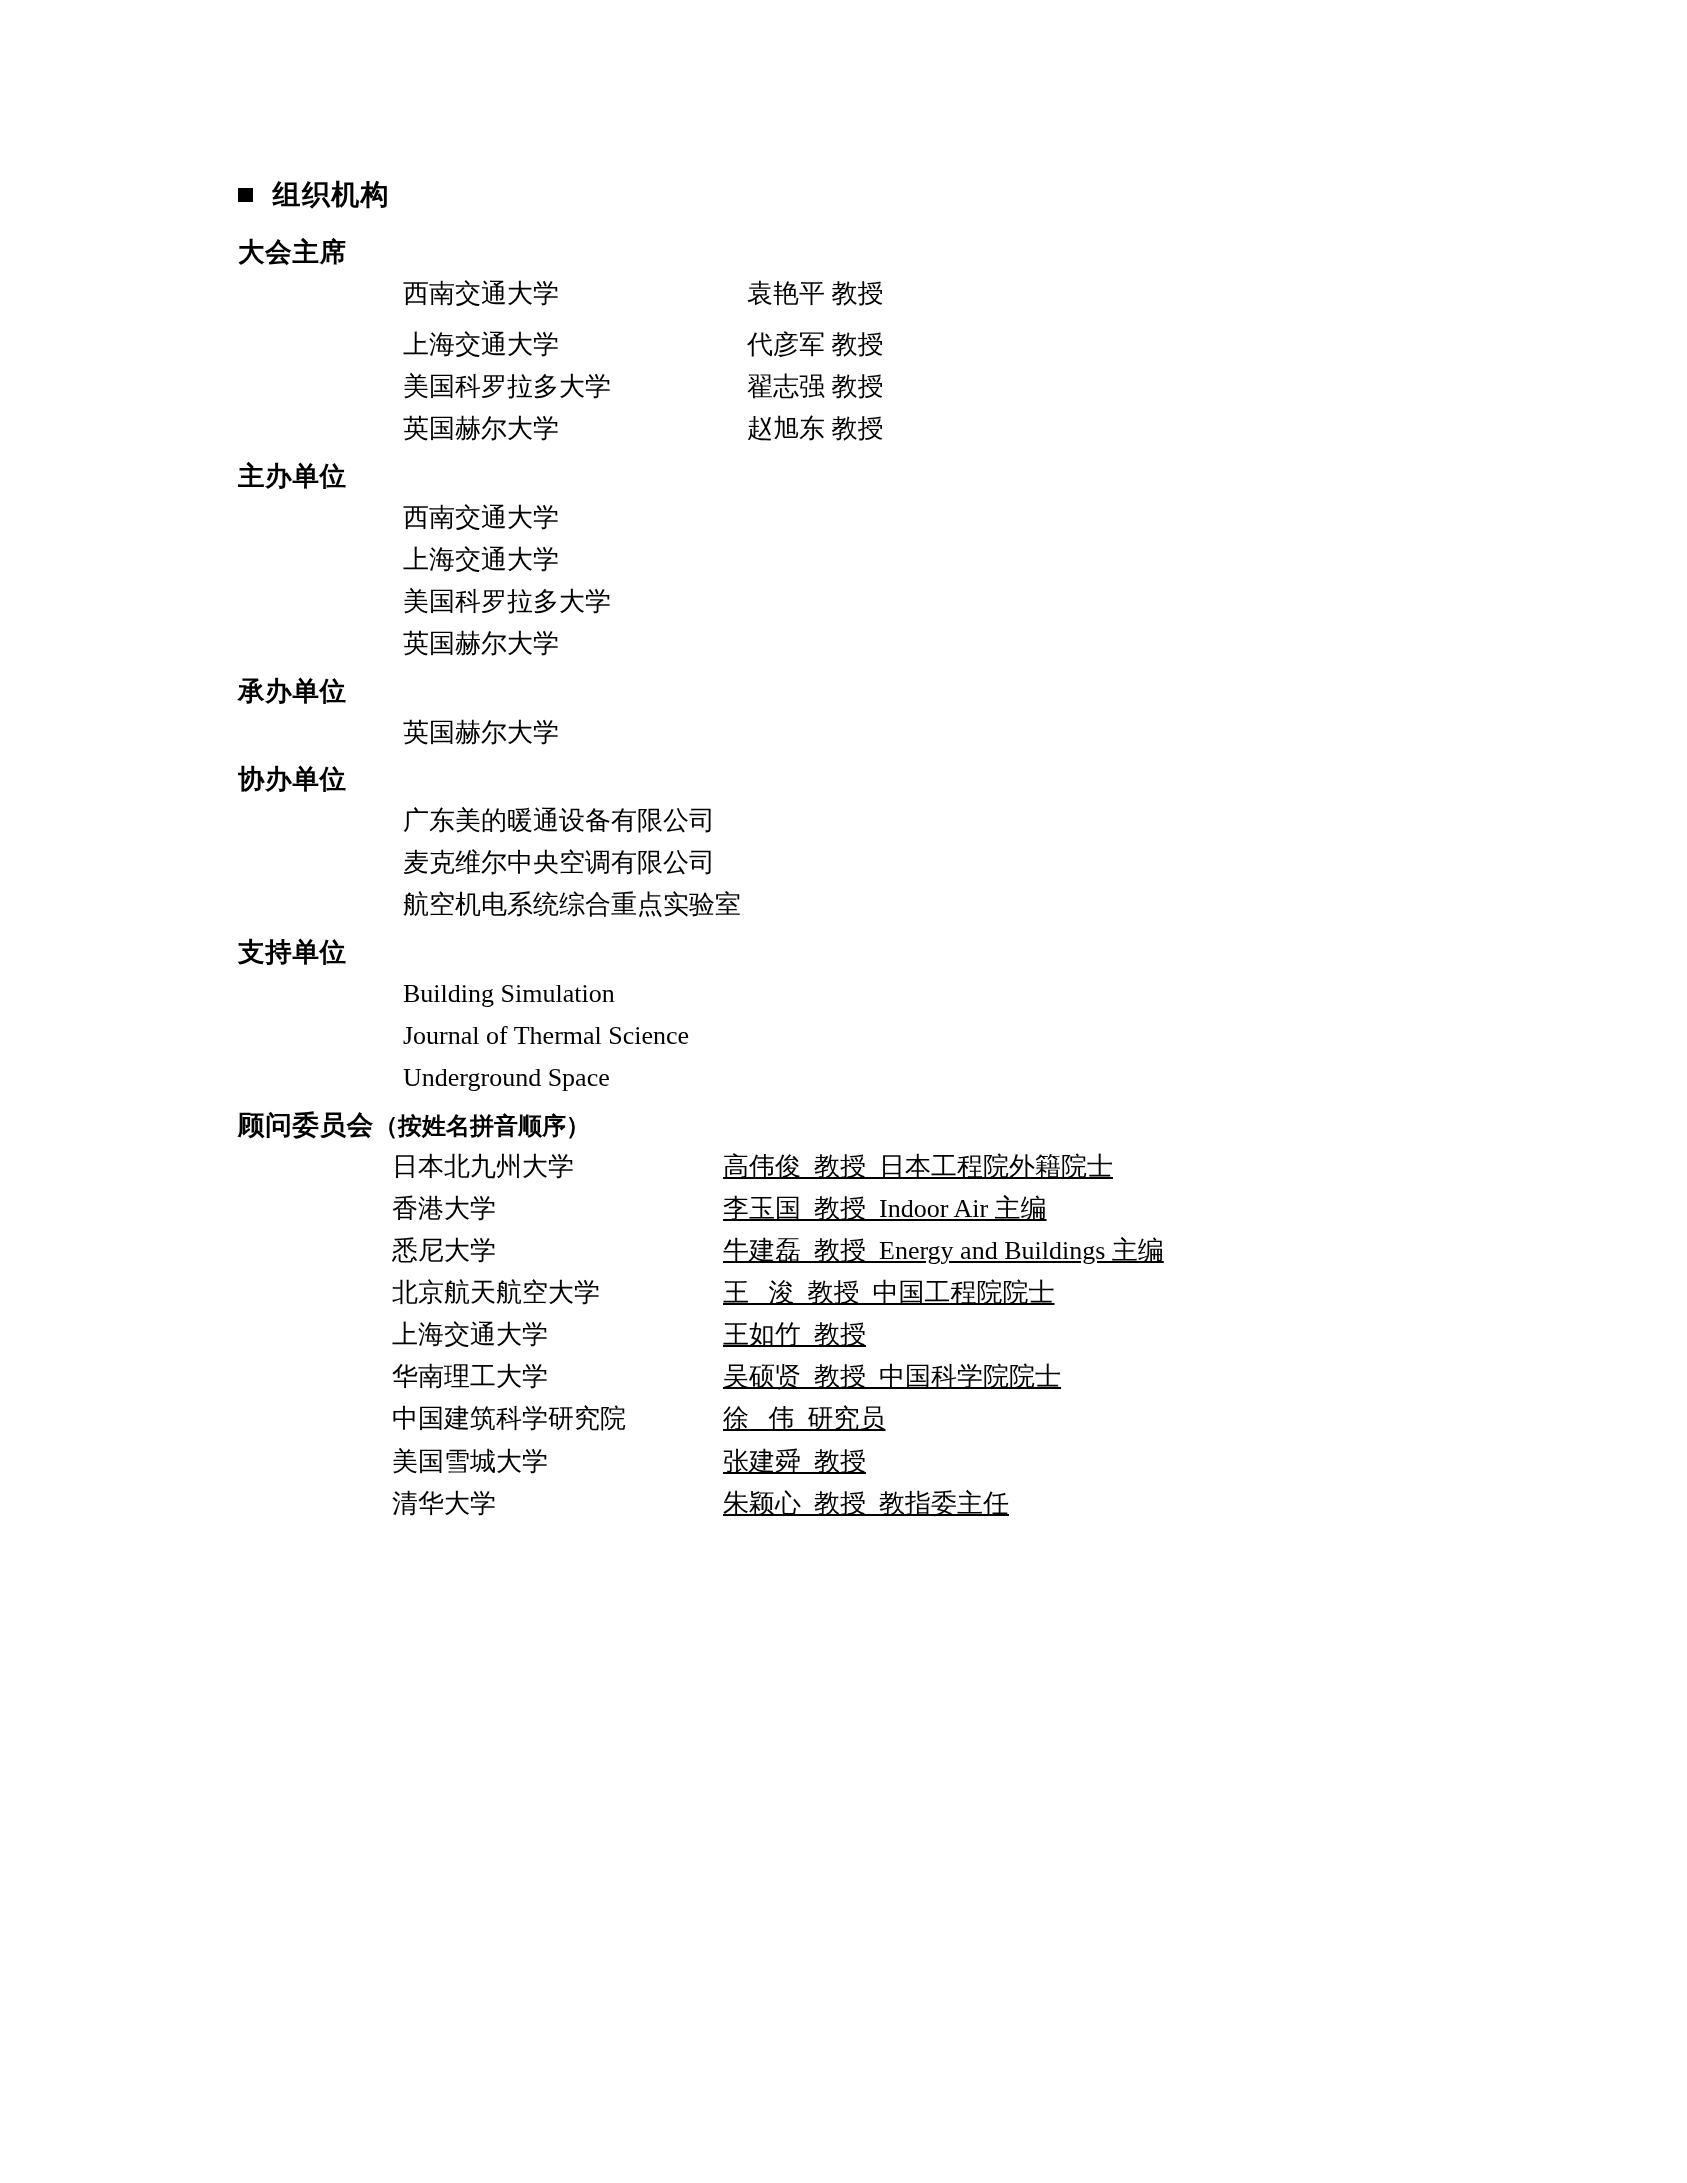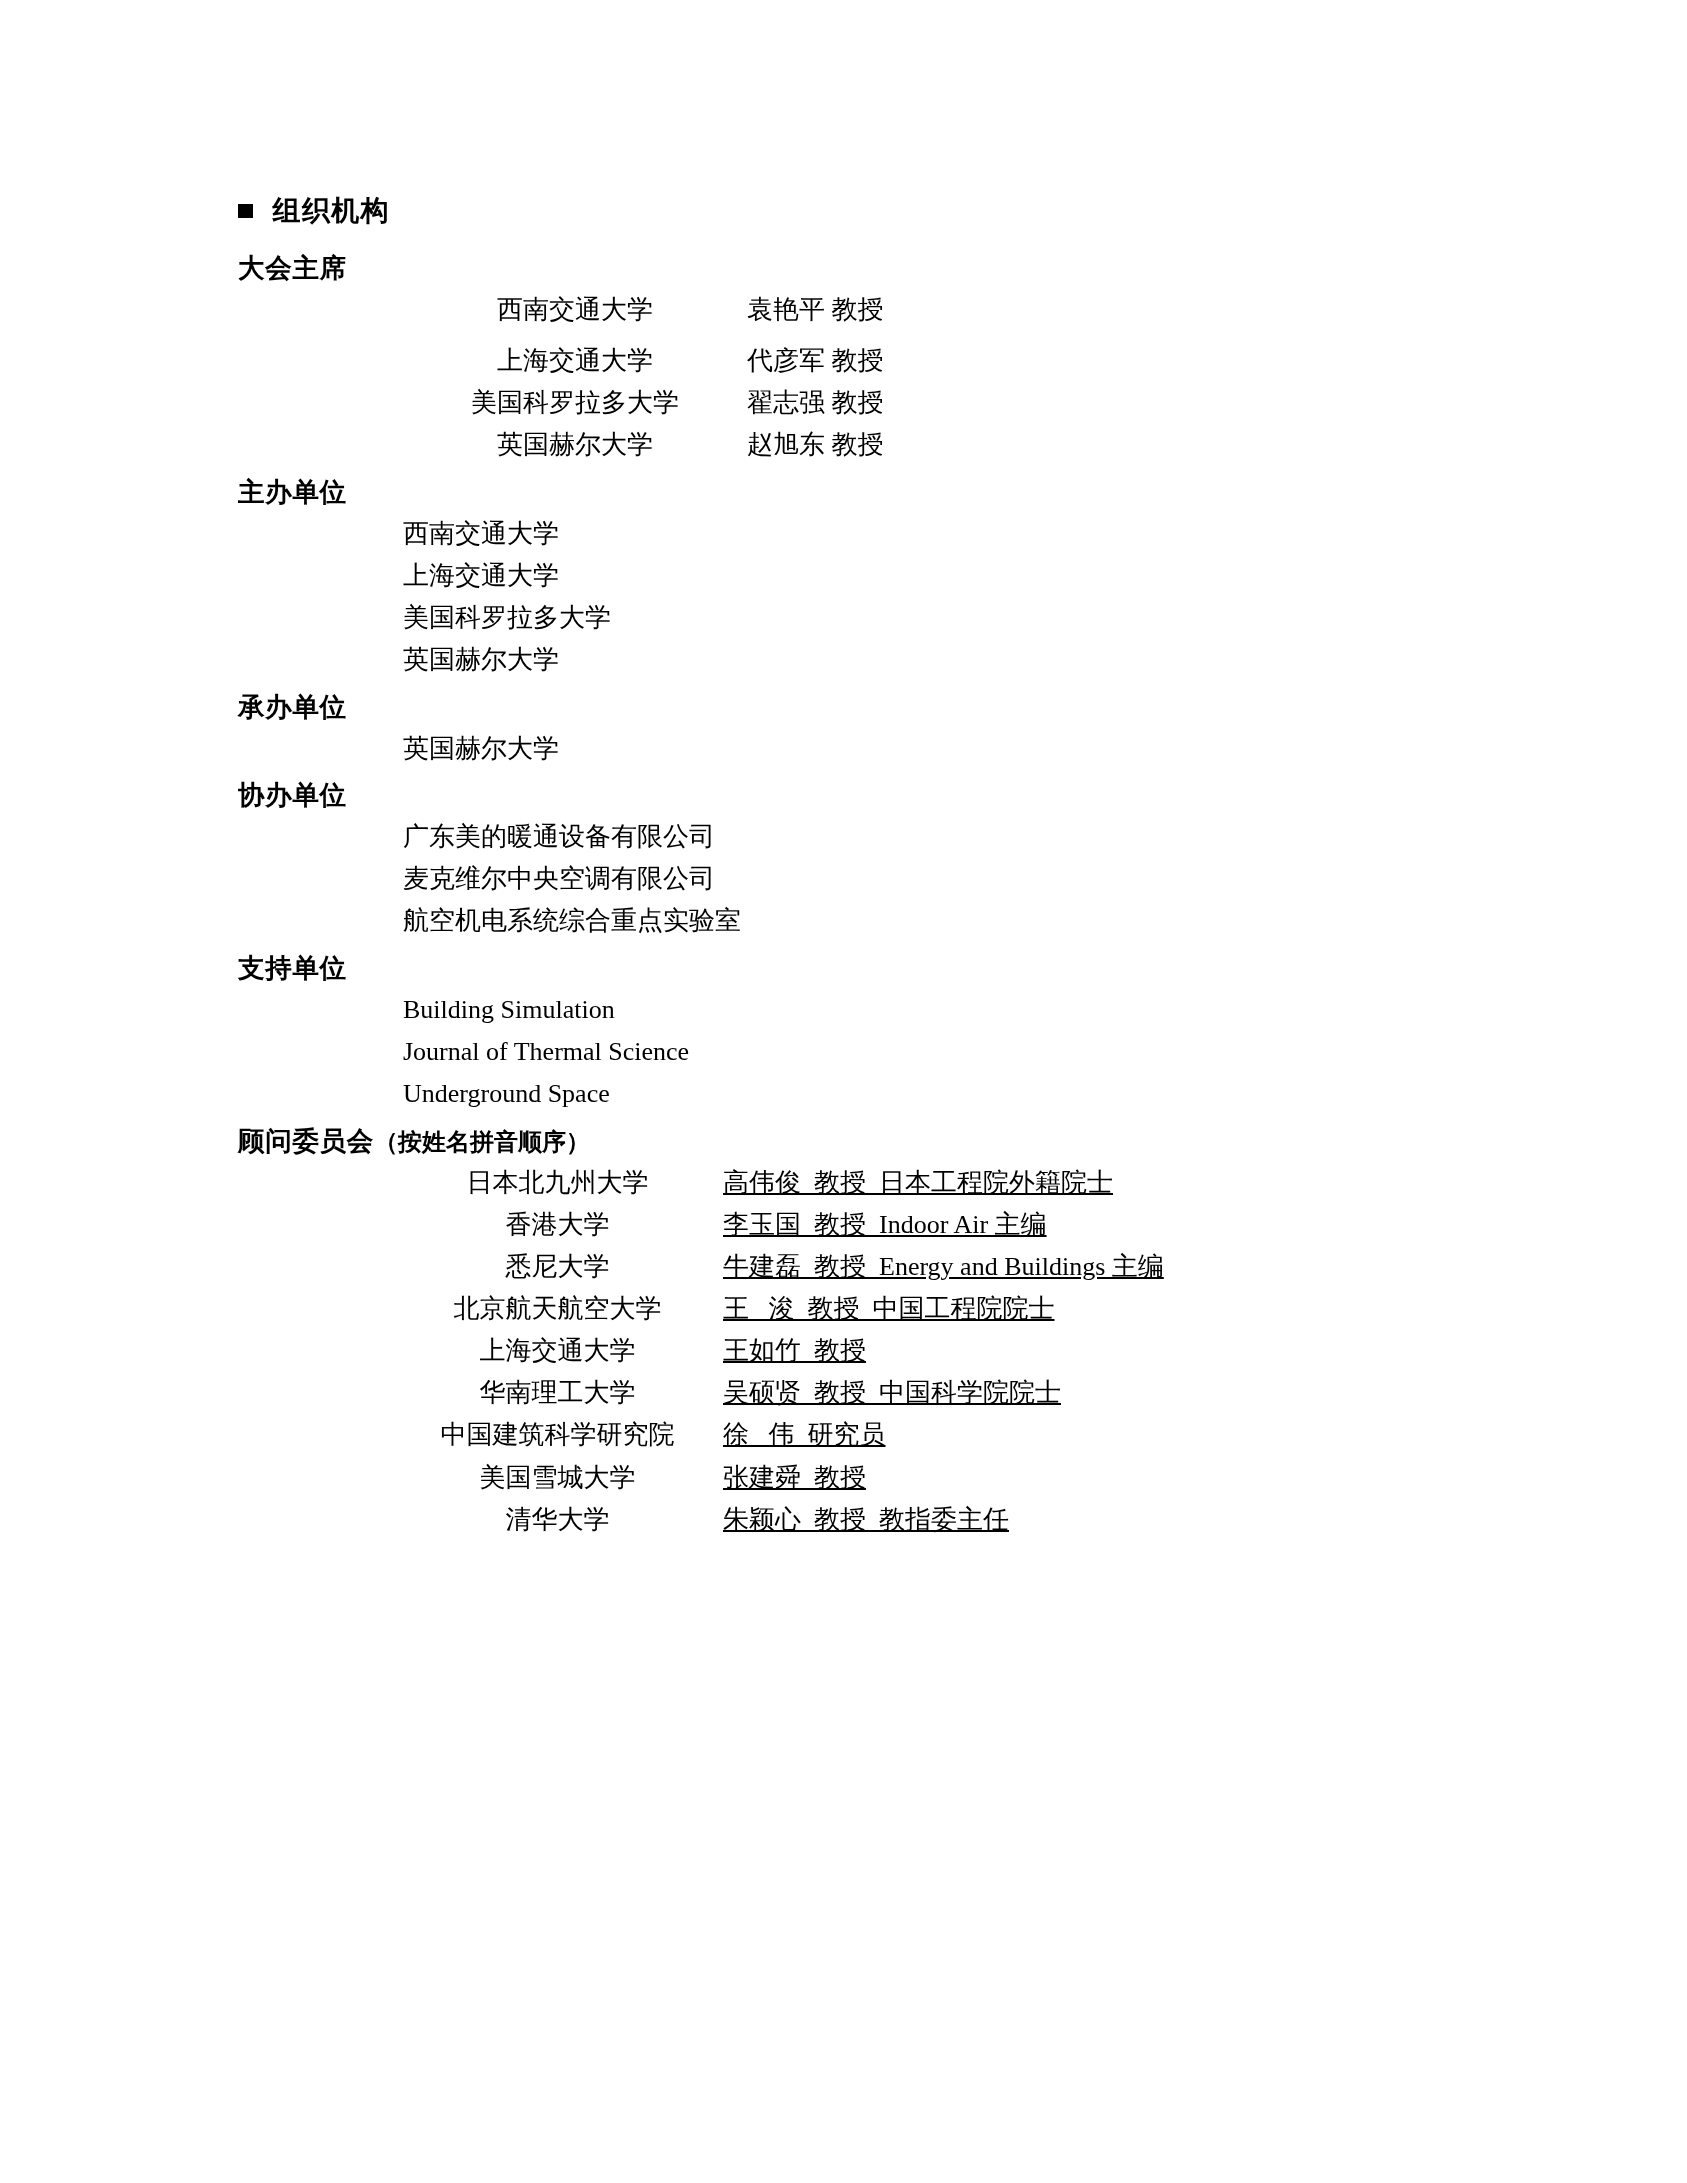--- a/index.html
+++ b/index.html
@@ -18,21 +18,21 @@
   .page {
     position: relative;
     width: 1687px;
     height: 2183px;
     box-sizing: border-box;
     padding: 0;
   }
   .content {
     position: absolute;
     left: 238px;
-    top: 194px;
+    top: 178px;
     width: 1257px;
   }
 
   
   .bullet-heading {
     display: flex;
     align-items: center;
     font-weight: bold;
     font-size: 28px;
     line-height: 1.2;
@@ -61,21 +61,20 @@
   .group-head .suffix {
     font-weight: bold;
     font-size: 24px;
     letter-spacing: 0;
     margin-top: 12px;
   }
 
   
   .entries {
     margin: 0 0 9.3px 0;
-    text-align: center;
   }
   .entry {
     display: flex;
     align-items: baseline;
     font-size: 26px;
     line-height: 1.62;
     padding-left: 165px;
     white-space: nowrap;
   }
   .entry .org {

